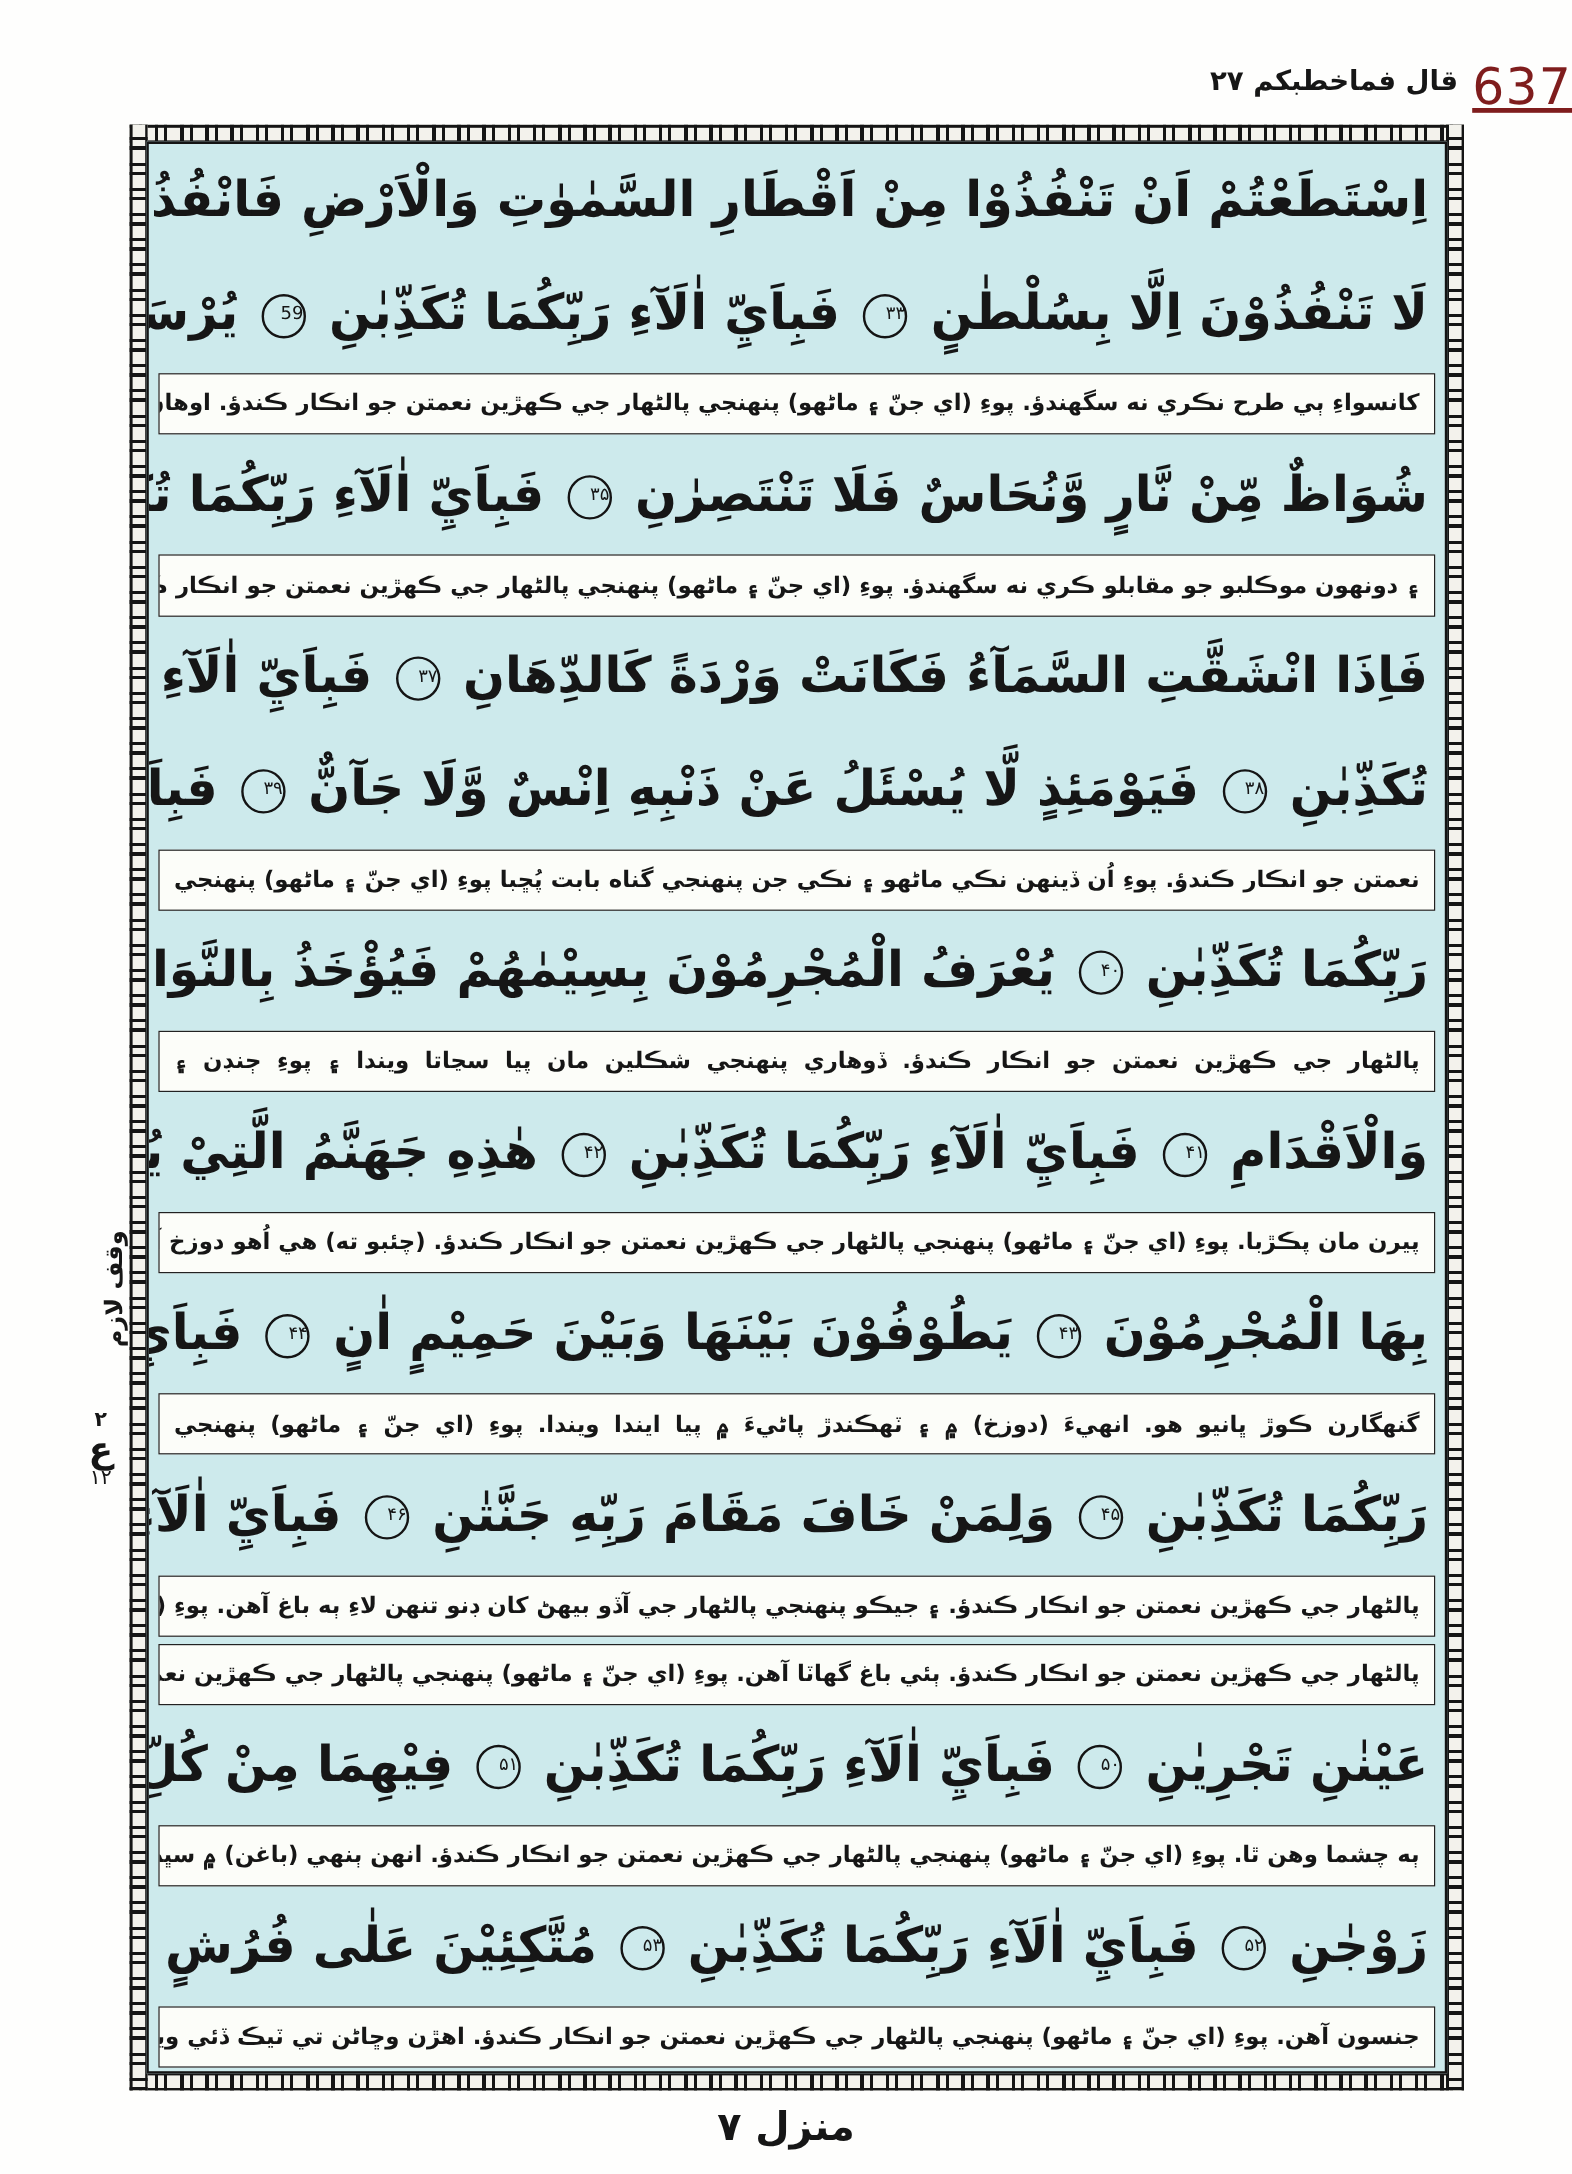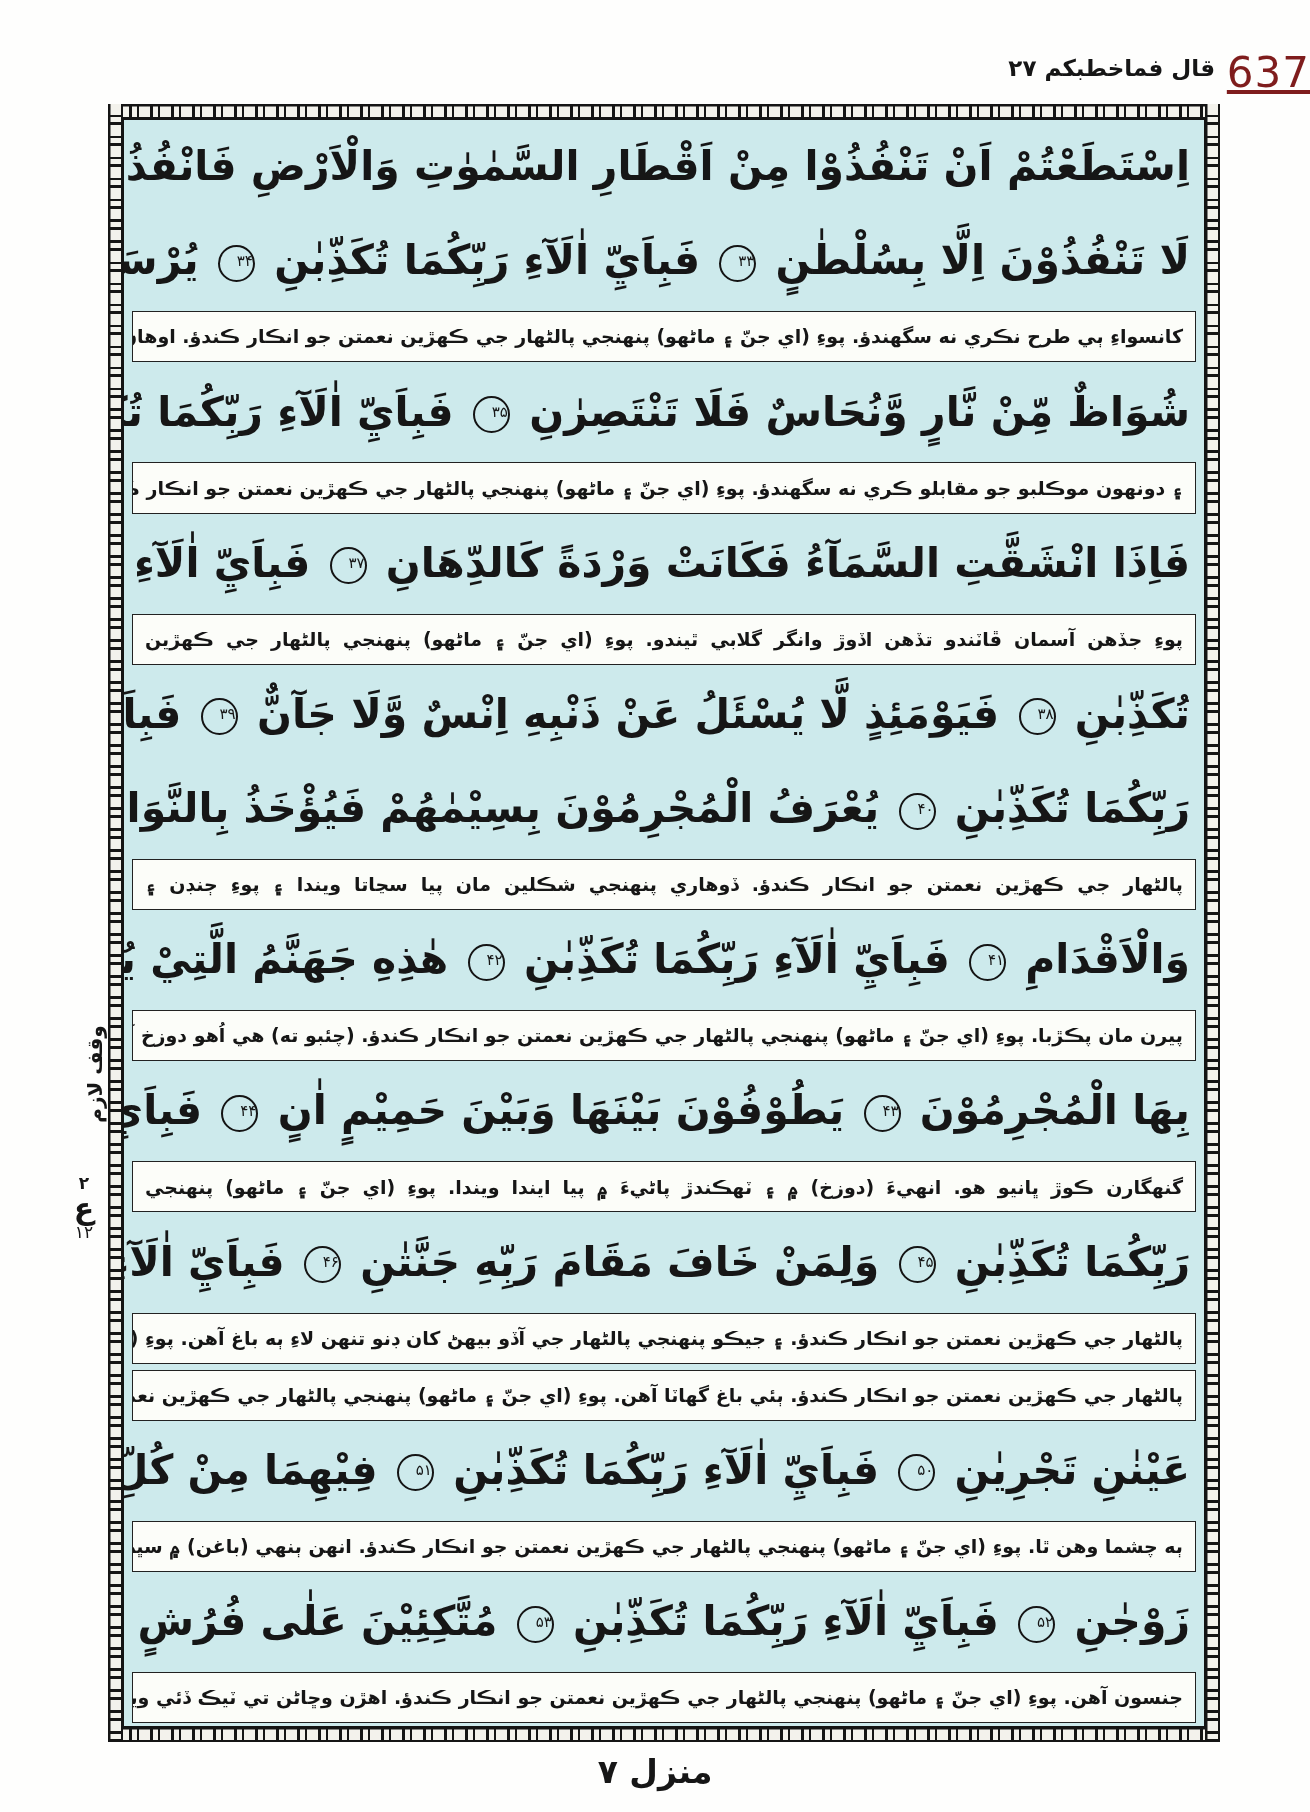--- a/index.html
+++ b/index.html
@@ -70,39 +70,39 @@
 <div class="frame">
   <div class="chain top"></div>
   <div class="chain bottom"></div>
   <div class="chain left"></div>
   <div class="chain right"></div>
   <div class="inner">
       <div class="band-ar">
         <div class="line-text"><span>اِسْتَطَعْتُمْ اَنْ تَنْفُذُوْا مِنْ اَقْطَارِ السَّمٰوٰتِ وَالْاَرْضِ فَانْفُذُوْا</span> </div>
       </div>
       <div class="band-ar">
-        <div class="line-text"><span>لَا تَنْفُذُوْنَ اِلَّا بِسُلْطٰنٍ</span> <span class="vnum">۳۳</span> <span>فَبِاَيِّ اٰلَآءِ رَبِّكُمَا تُكَذِّبٰنِ</span> <span class="vnum">۳۴</span> <span>يُرْسَلُ عَلَيْكُمَا</span> </div>
+        <div class="line-text"><span>لَا تَنْفُذُوْنَ اِلَّا بِسُلْطٰنٍ</span> <span class="vnum">۳۳</span> <span>فَبِاَيِّ اٰلَآءِ رَبِّكُمَا تُكَذِّبٰنِ</span> <span class="vnum">59</span> <span>يُرْسَلُ عَلَيْكُمَا</span> </div>
       </div>
       <div class="band-tr">
         <div class="line-text">کانسواءِ ٻي طرح نڪري نه سگهندؤ. پوءِ (اي جنّ ۽ ماڻهو) پنهنجي پالڻهار جي ڪهڙين نعمتن جو انڪار ڪندؤ. اوهان تي باهه جو اُلنبو</div>
       </div>
       <div class="band-ar">
         <div class="line-text"><span>شُوَاظٌ مِّنْ نَّارٍ وَّنُحَاسٌ فَلَا تَنْتَصِرٰنِ</span> <span class="vnum">۳۵</span> <span>فَبِاَيِّ اٰلَآءِ رَبِّكُمَا تُكَذِّبٰنِ</span>  </div>
       </div>
       <div class="band-tr">
         <div class="line-text">۽ دونهون موڪلبو جو مقابلو ڪري نه سگهندؤ. پوءِ (اي جنّ ۽ ماڻهو) پنهنجي پالڻهار جي ڪهڙين نعمتن جو انڪار ڪندؤ.</div>
       </div>
       <div class="band-ar">
         <div class="line-text"><span>فَاِذَا انْشَقَّتِ السَّمَآءُ فَكَانَتْ وَرْدَةً كَالدِّهَانِ</span> <span class="vnum">۳۷</span> <span>فَبِاَيِّ اٰلَآءِ رَبِّكُمَا</span> </div>
       </div>
-      <div class="band-tr">
-        <div class="line-text">پوءِ جڏهن آسمان ڦاٽندو تڏهن اڏوڙ وانگر گلابي ٿيندو. پوءِ (اي جنّ ۽ ماڻهو) پنهنجي پالڻهار جي ڪهڙين</div>
-      </div>
       <div class="band-ar">
         <div class="line-text"><span>تُكَذِّبٰنِ</span> <span class="vnum">۳۸</span> <span>فَيَوْمَئِذٍ لَّا يُسْئَلُ عَنْ ذَنْبِهِ اِنْسٌ وَّلَا جَآنٌّ</span> <span class="vnum">۳۹</span> <span>فَبِاَيِّ اٰلَآءِ</span> </div>
+      </div>
+      <div class="band-tr">
+        <div class="line-text">نعمتن جو انڪار ڪندؤ. پوءِ اُن ڏينهن نڪي ماڻهو ۽ نڪي جن پنهنجي گناه بابت پُڇبا پوءِ (اي جنّ ۽ ماڻهو) پنهنجي</div>
       </div>
       <div class="band-ar">
         <div class="line-text"><span>رَبِّكُمَا تُكَذِّبٰنِ</span> <span class="vnum">۴۰</span> <span>يُعْرَفُ الْمُجْرِمُوْنَ بِسِيْمٰهُمْ فَيُؤْخَذُ بِالنَّوَاصِيْ</span> </div>
       </div>
       <div class="band-tr">
         <div class="line-text">پالڻهار جي ڪهڙين نعمتن جو انڪار ڪندؤ. ڏوهاري پنهنجي شڪلين مان پيا سڃاتا ويندا ۽ پوءِ ڄنڊن ۽</div>
       </div>
       <div class="band-ar">
         <div class="line-text"><span>وَالْاَقْدَامِ</span> <span class="vnum">۴۱</span> <span>فَبِاَيِّ اٰلَآءِ رَبِّكُمَا تُكَذِّبٰنِ</span> <span class="vnum">۴۲</span> <span>هٰذِهِ جَهَنَّمُ الَّتِيْ يُكَذِّبُ</span> </div>
       </div>

